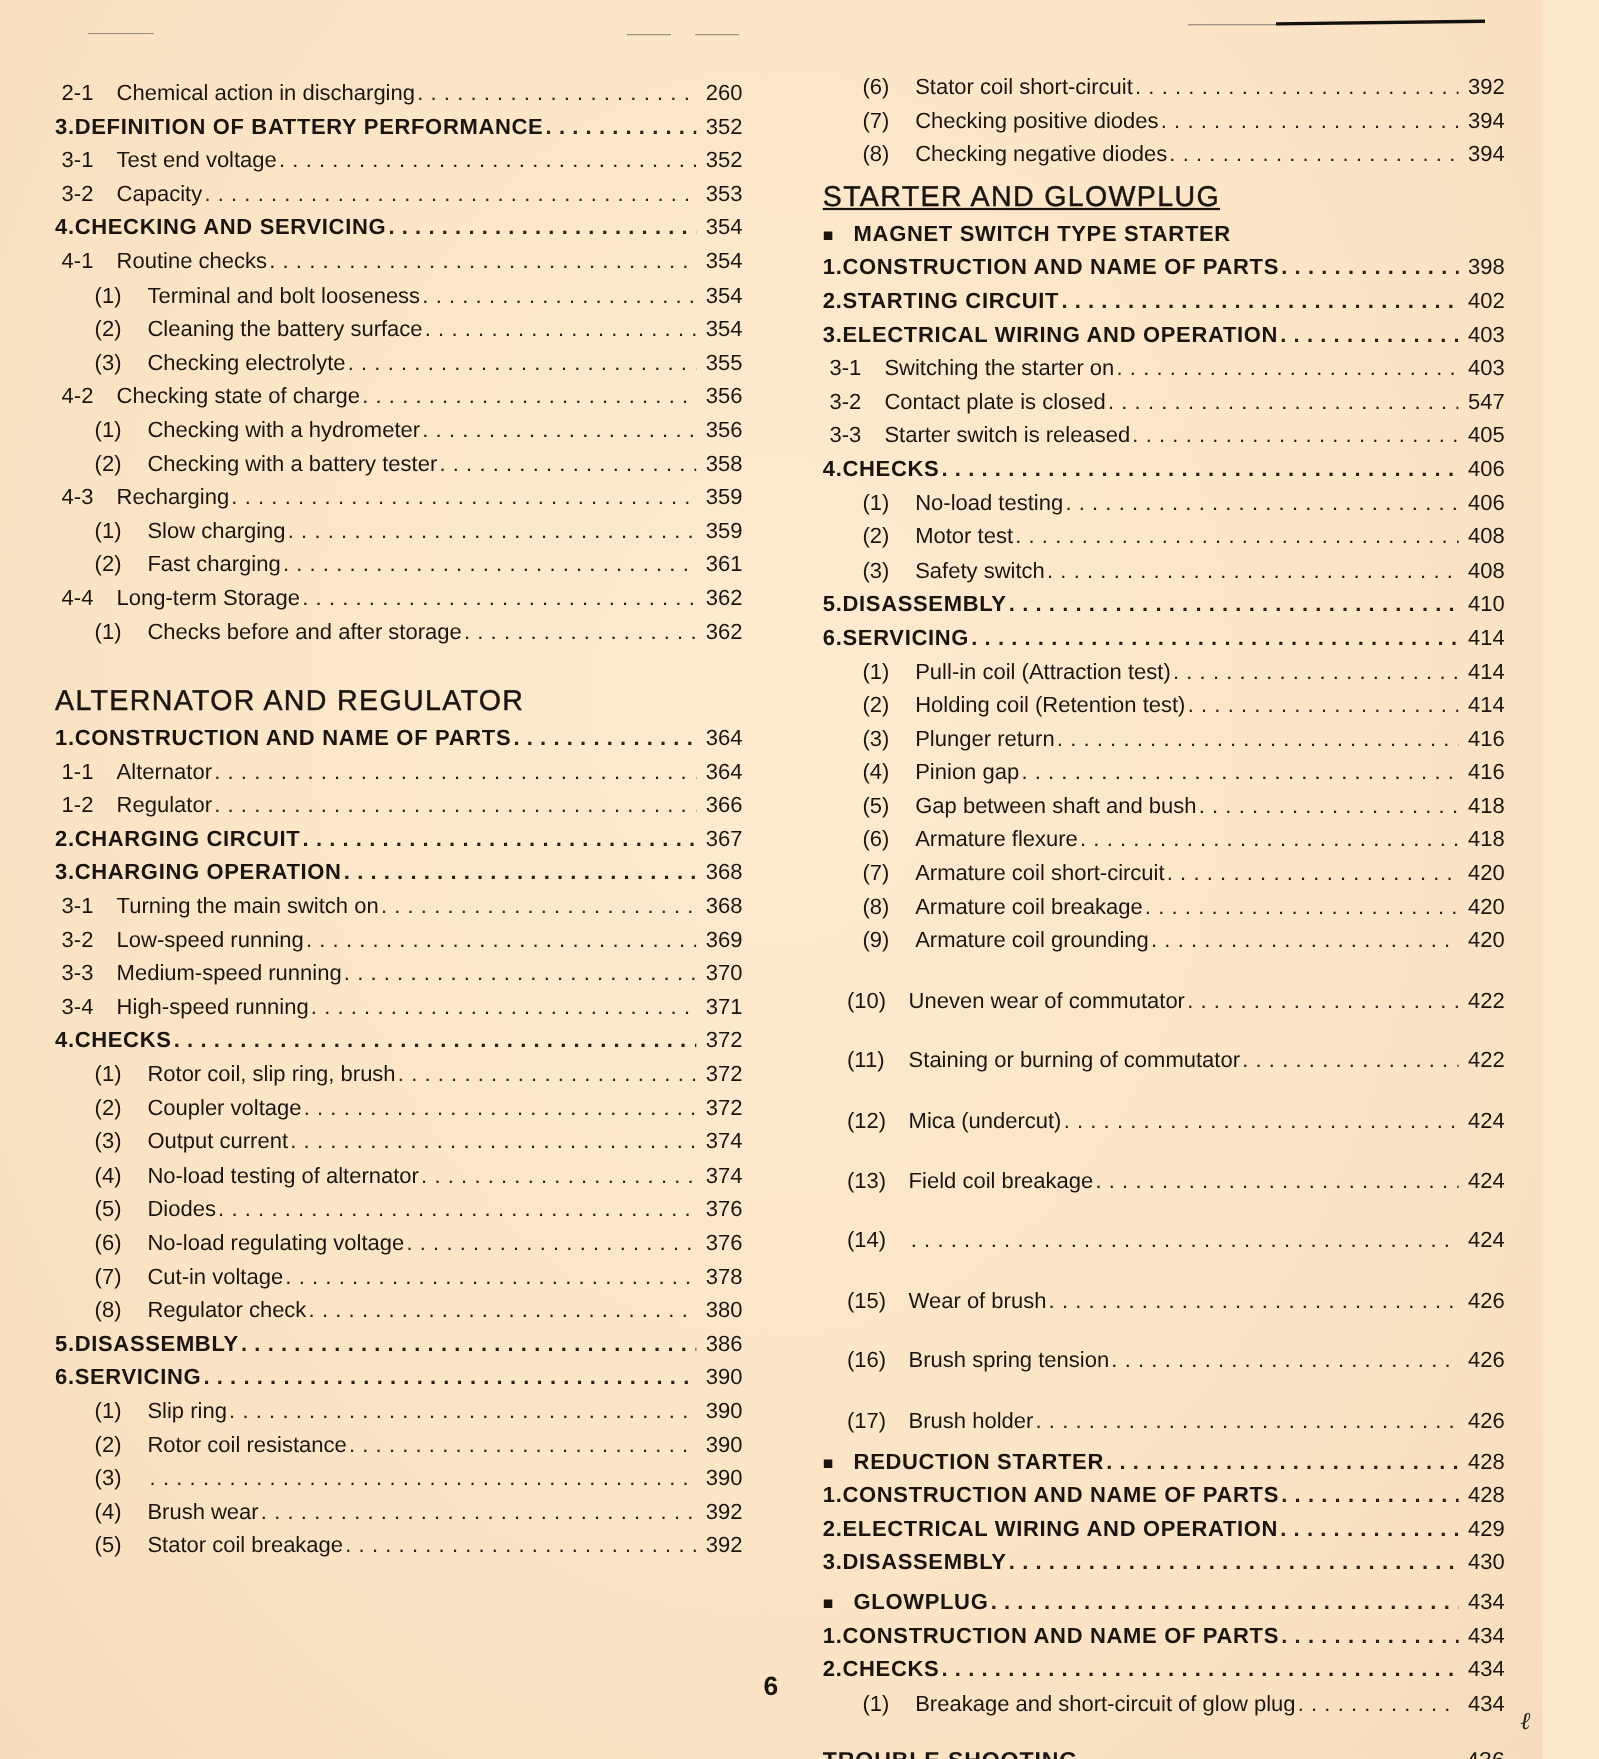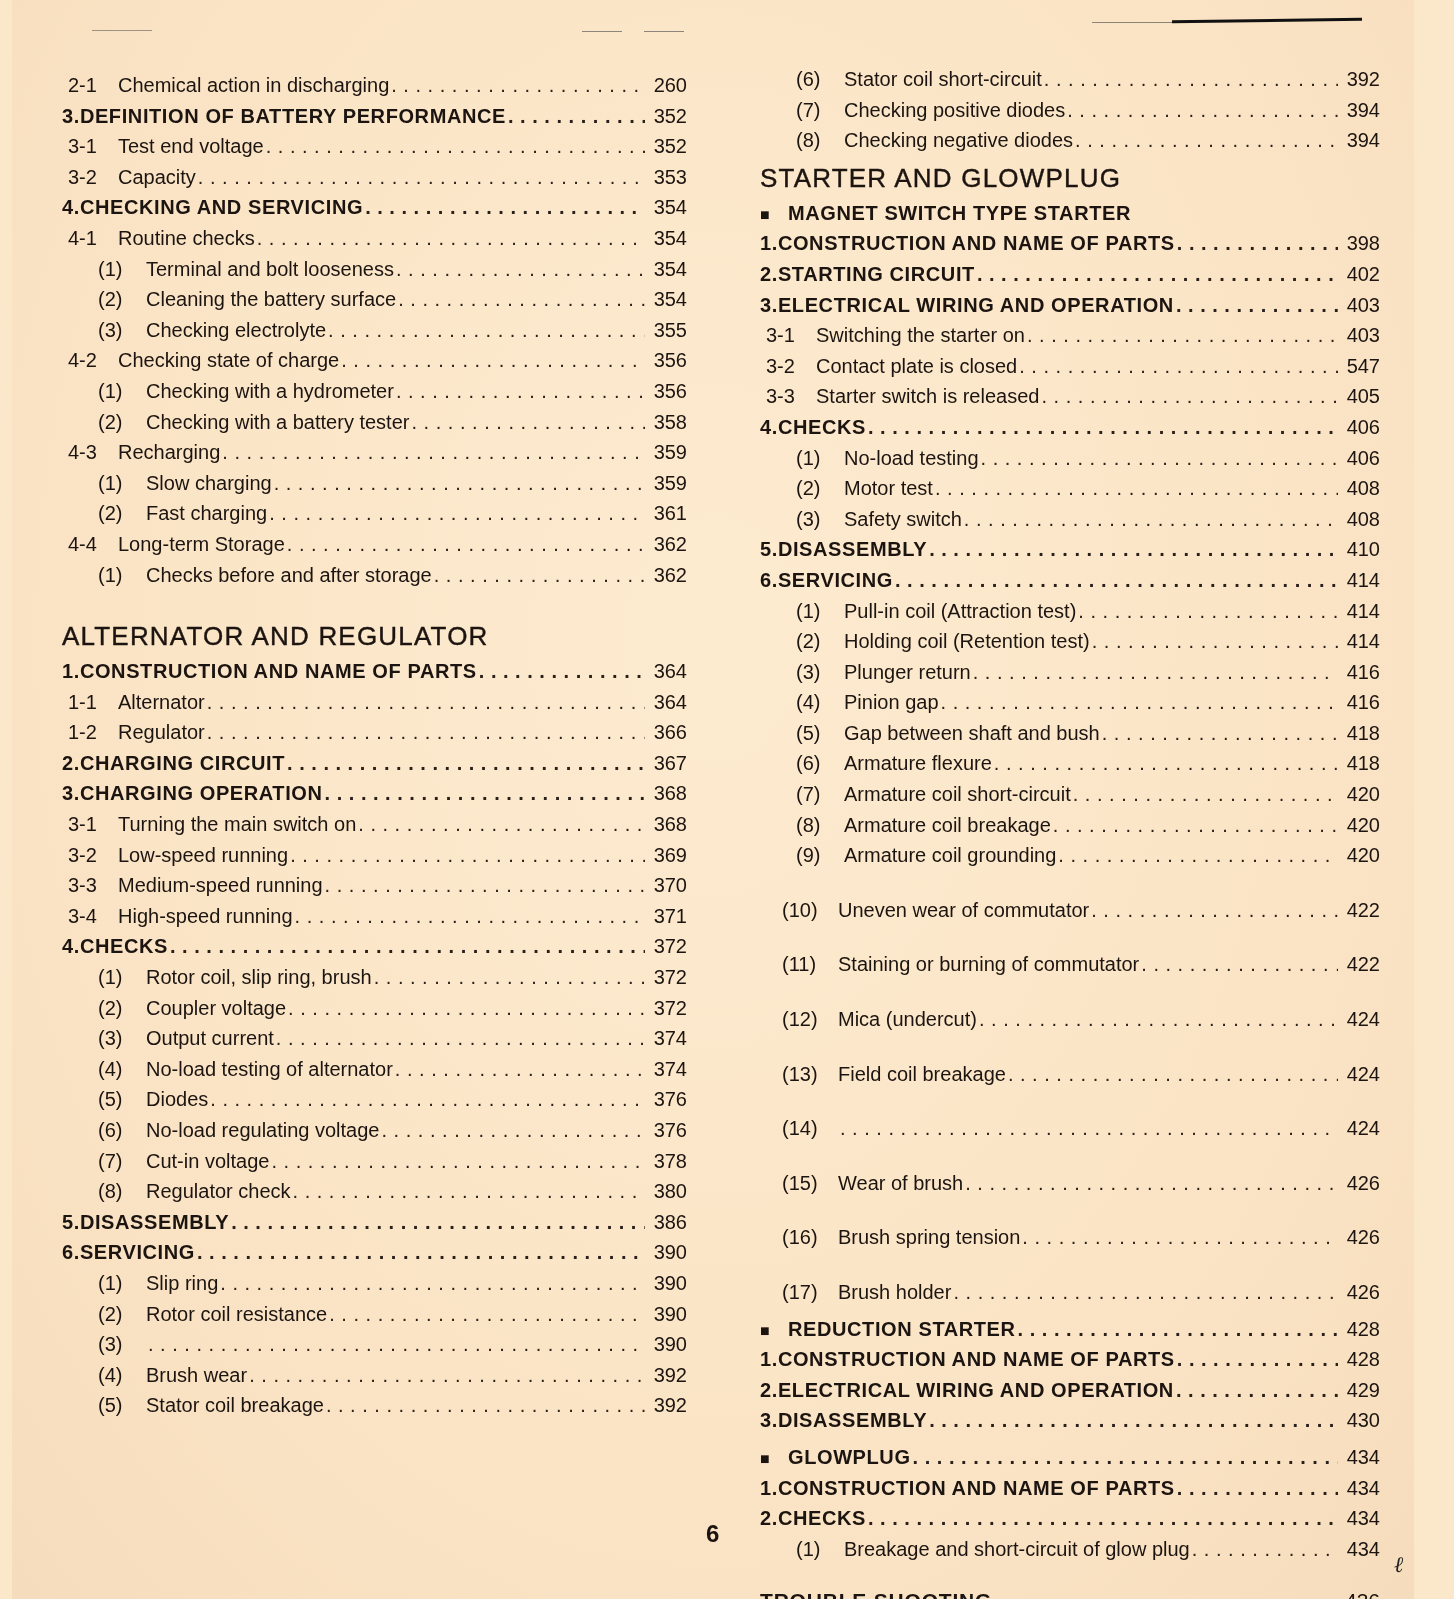--- a/index.html
+++ b/index.html
@@ -4,21 +4,21 @@
 <style>
   html, body { margin:0; padding:0; }
   body {
     width:1454px; height:1599px; overflow:hidden;
     background:#fbe8cb;
     font-family:"Liberation Sans", sans-serif;
     color:#1c1410;
     position:relative;
   }
   .page {
-    position:absolute; left:12px; top:0; width:1402px; height:1599px;
+    position:absolute; left:0; top:0; width:1402px; height:1599px;
     background: radial-gradient(ellipse at 50% 40%, #fdebd0 0%, #fae3c4 70%, #f5dcbc 100%);
   }
   .top-marks { position:absolute; top:0; left:0; width:100%; height:50px; }
   .mark { position:absolute; background:#444; }
   .column { position:absolute; top:70px; }
   .col-left { left:50px; width:625px; }
   .col-right { left:748px; width:620px; }
   .row {
     display:flex; align-items:baseline;
     font-size:20px; line-height:30.6px; height:30.6px;
@@ -351,21 +351,21 @@
           <span class="dots"></span>
           <span class="pg">394</span>
         </div>
         <div class="row lvl-item">
           <span class="num">(8)</span>
           <span class="lbl">Checking negative diodes</span>
           <span class="dots"></span>
           <span class="pg">394</span>
         </div>
       </div>
-    <div class="chapter" style="margin-top:2px;">STARTER AND GLOWPLUG</div>
+    <div class="chapter" style="margin-top:2px;text-decoration:underline;">STARTER AND GLOWPLUG</div>
     <div class="row lvl-bullet">
       <span class="num">■</span>
       <span class="lbl">MAGNET SWITCH TYPE STARTER</span>
     </div>
     <div id="magnet-rows">
         <div class="row lvl-major">
           <span class="num">1.</span>
           <span class="lbl">CONSTRUCTION AND NAME OF PARTS</span>
           <span class="dots"></span>
           <span class="pg">398</span>

